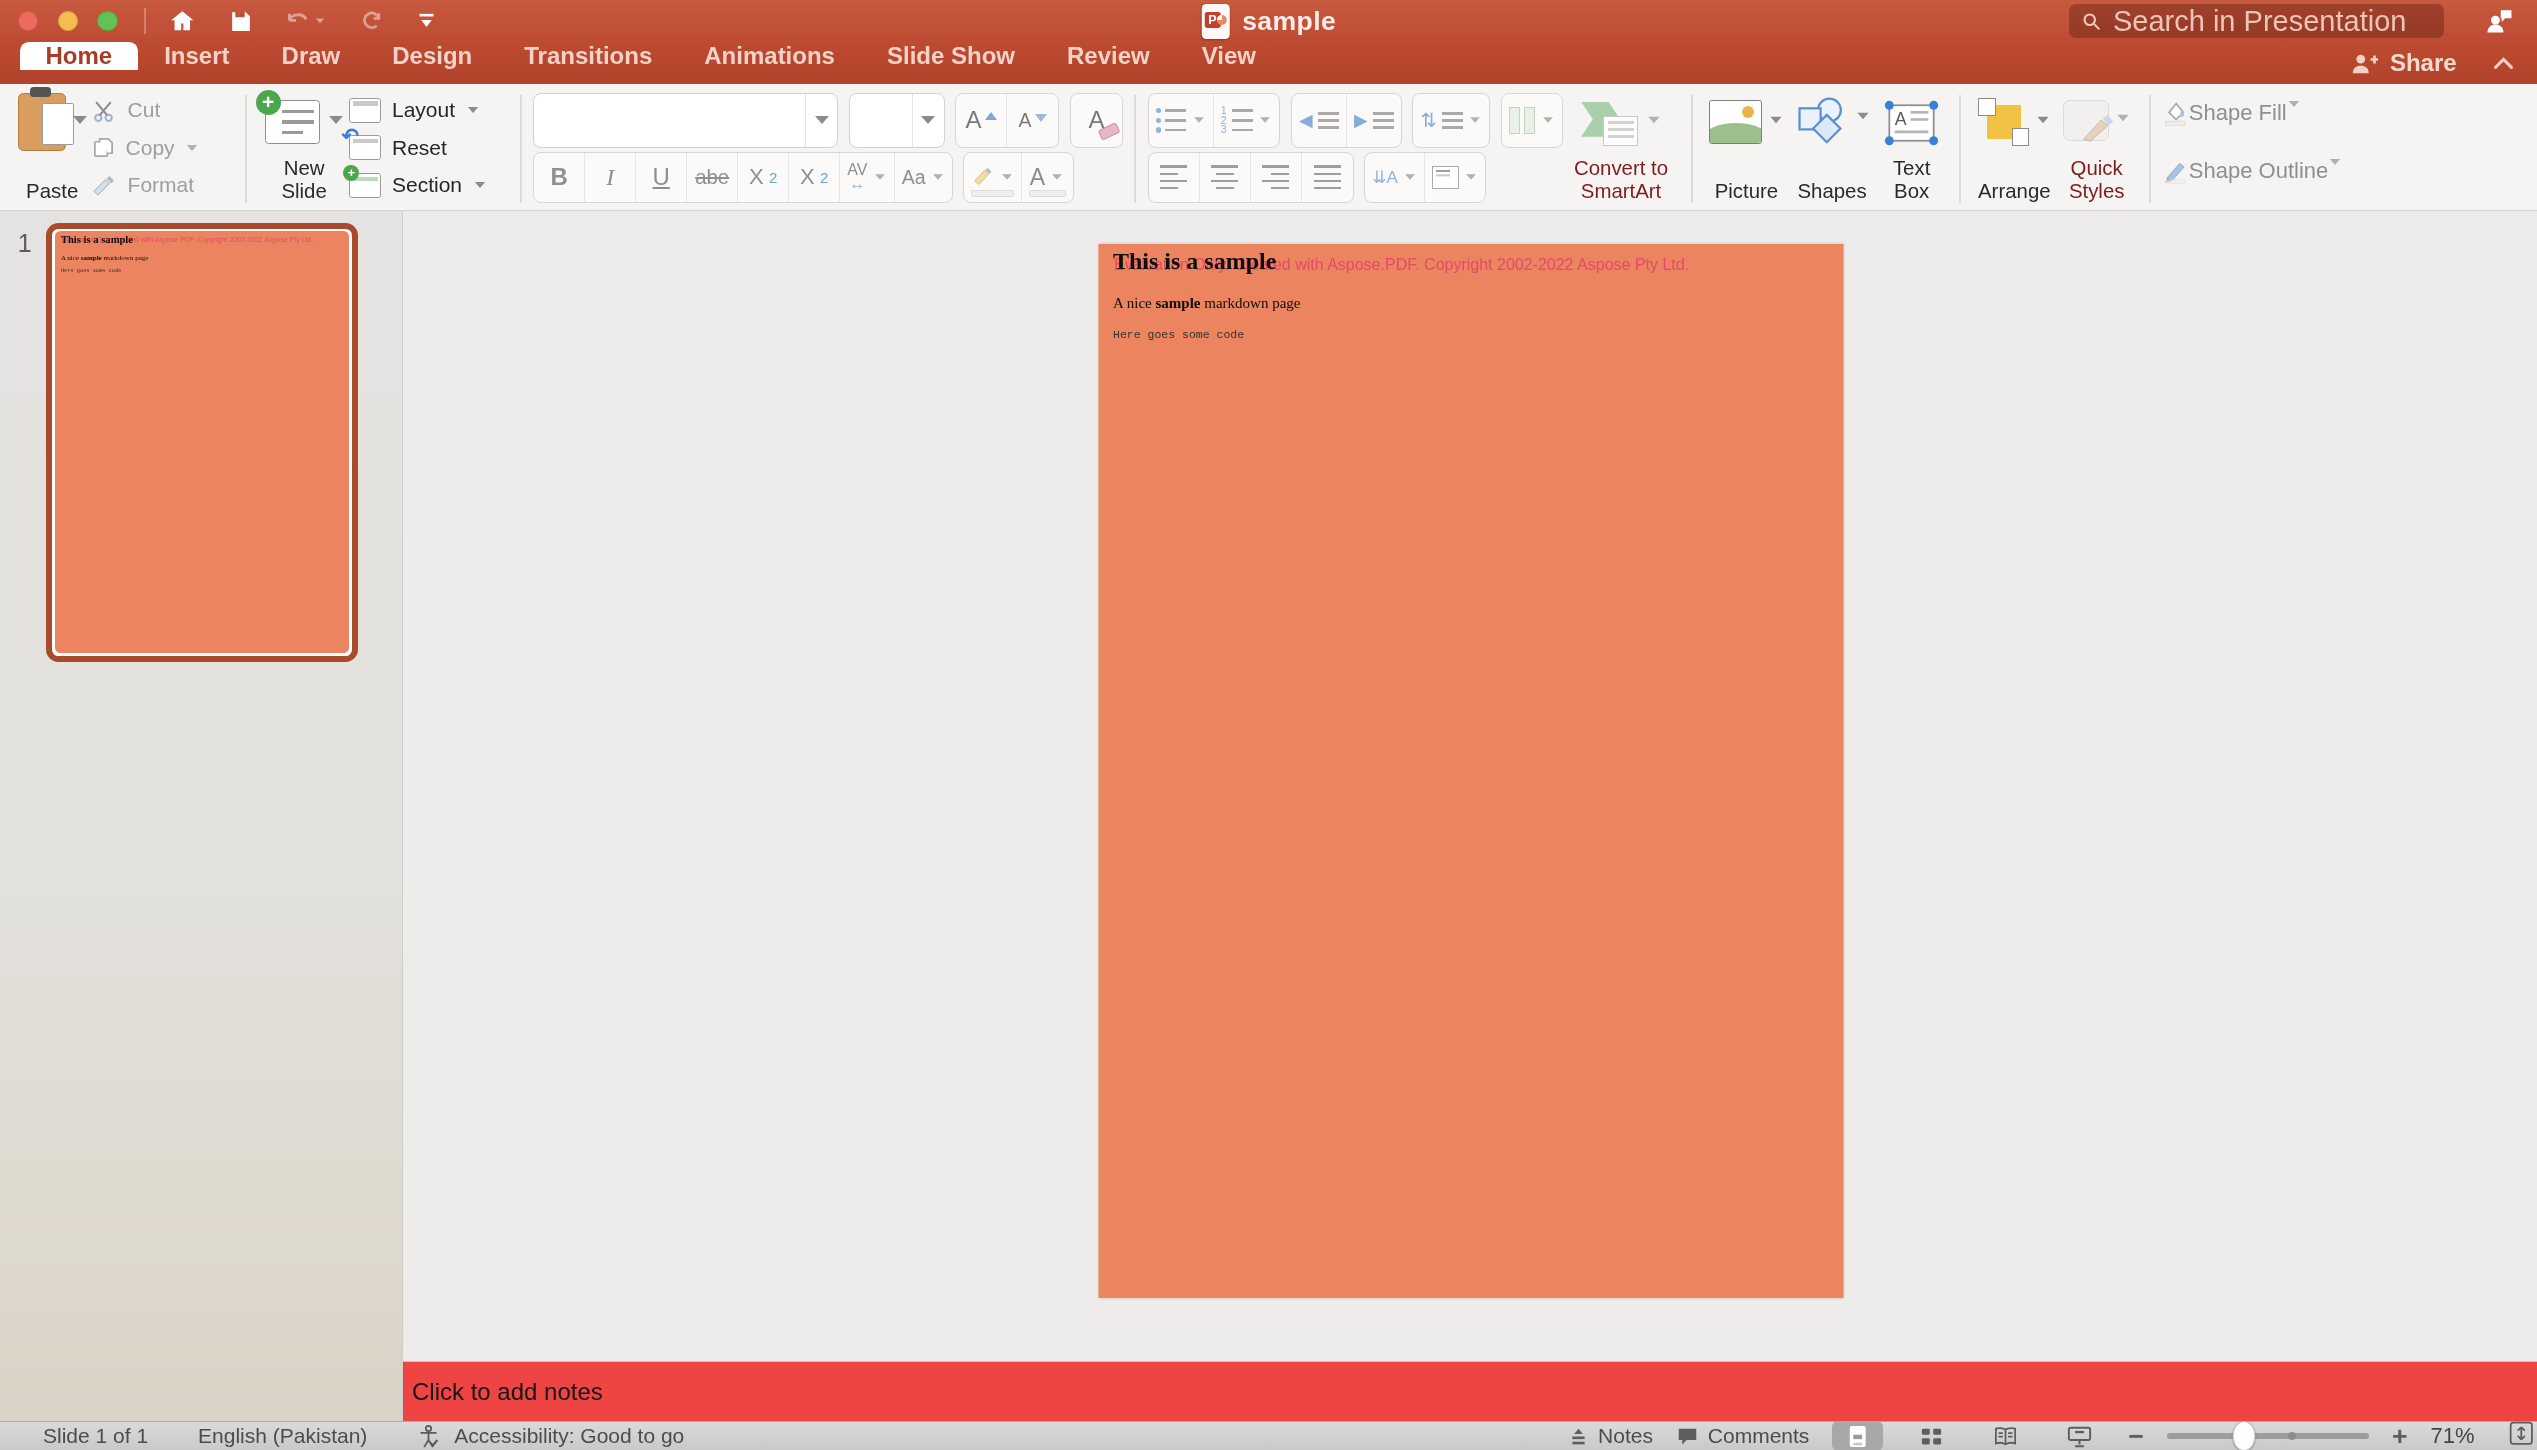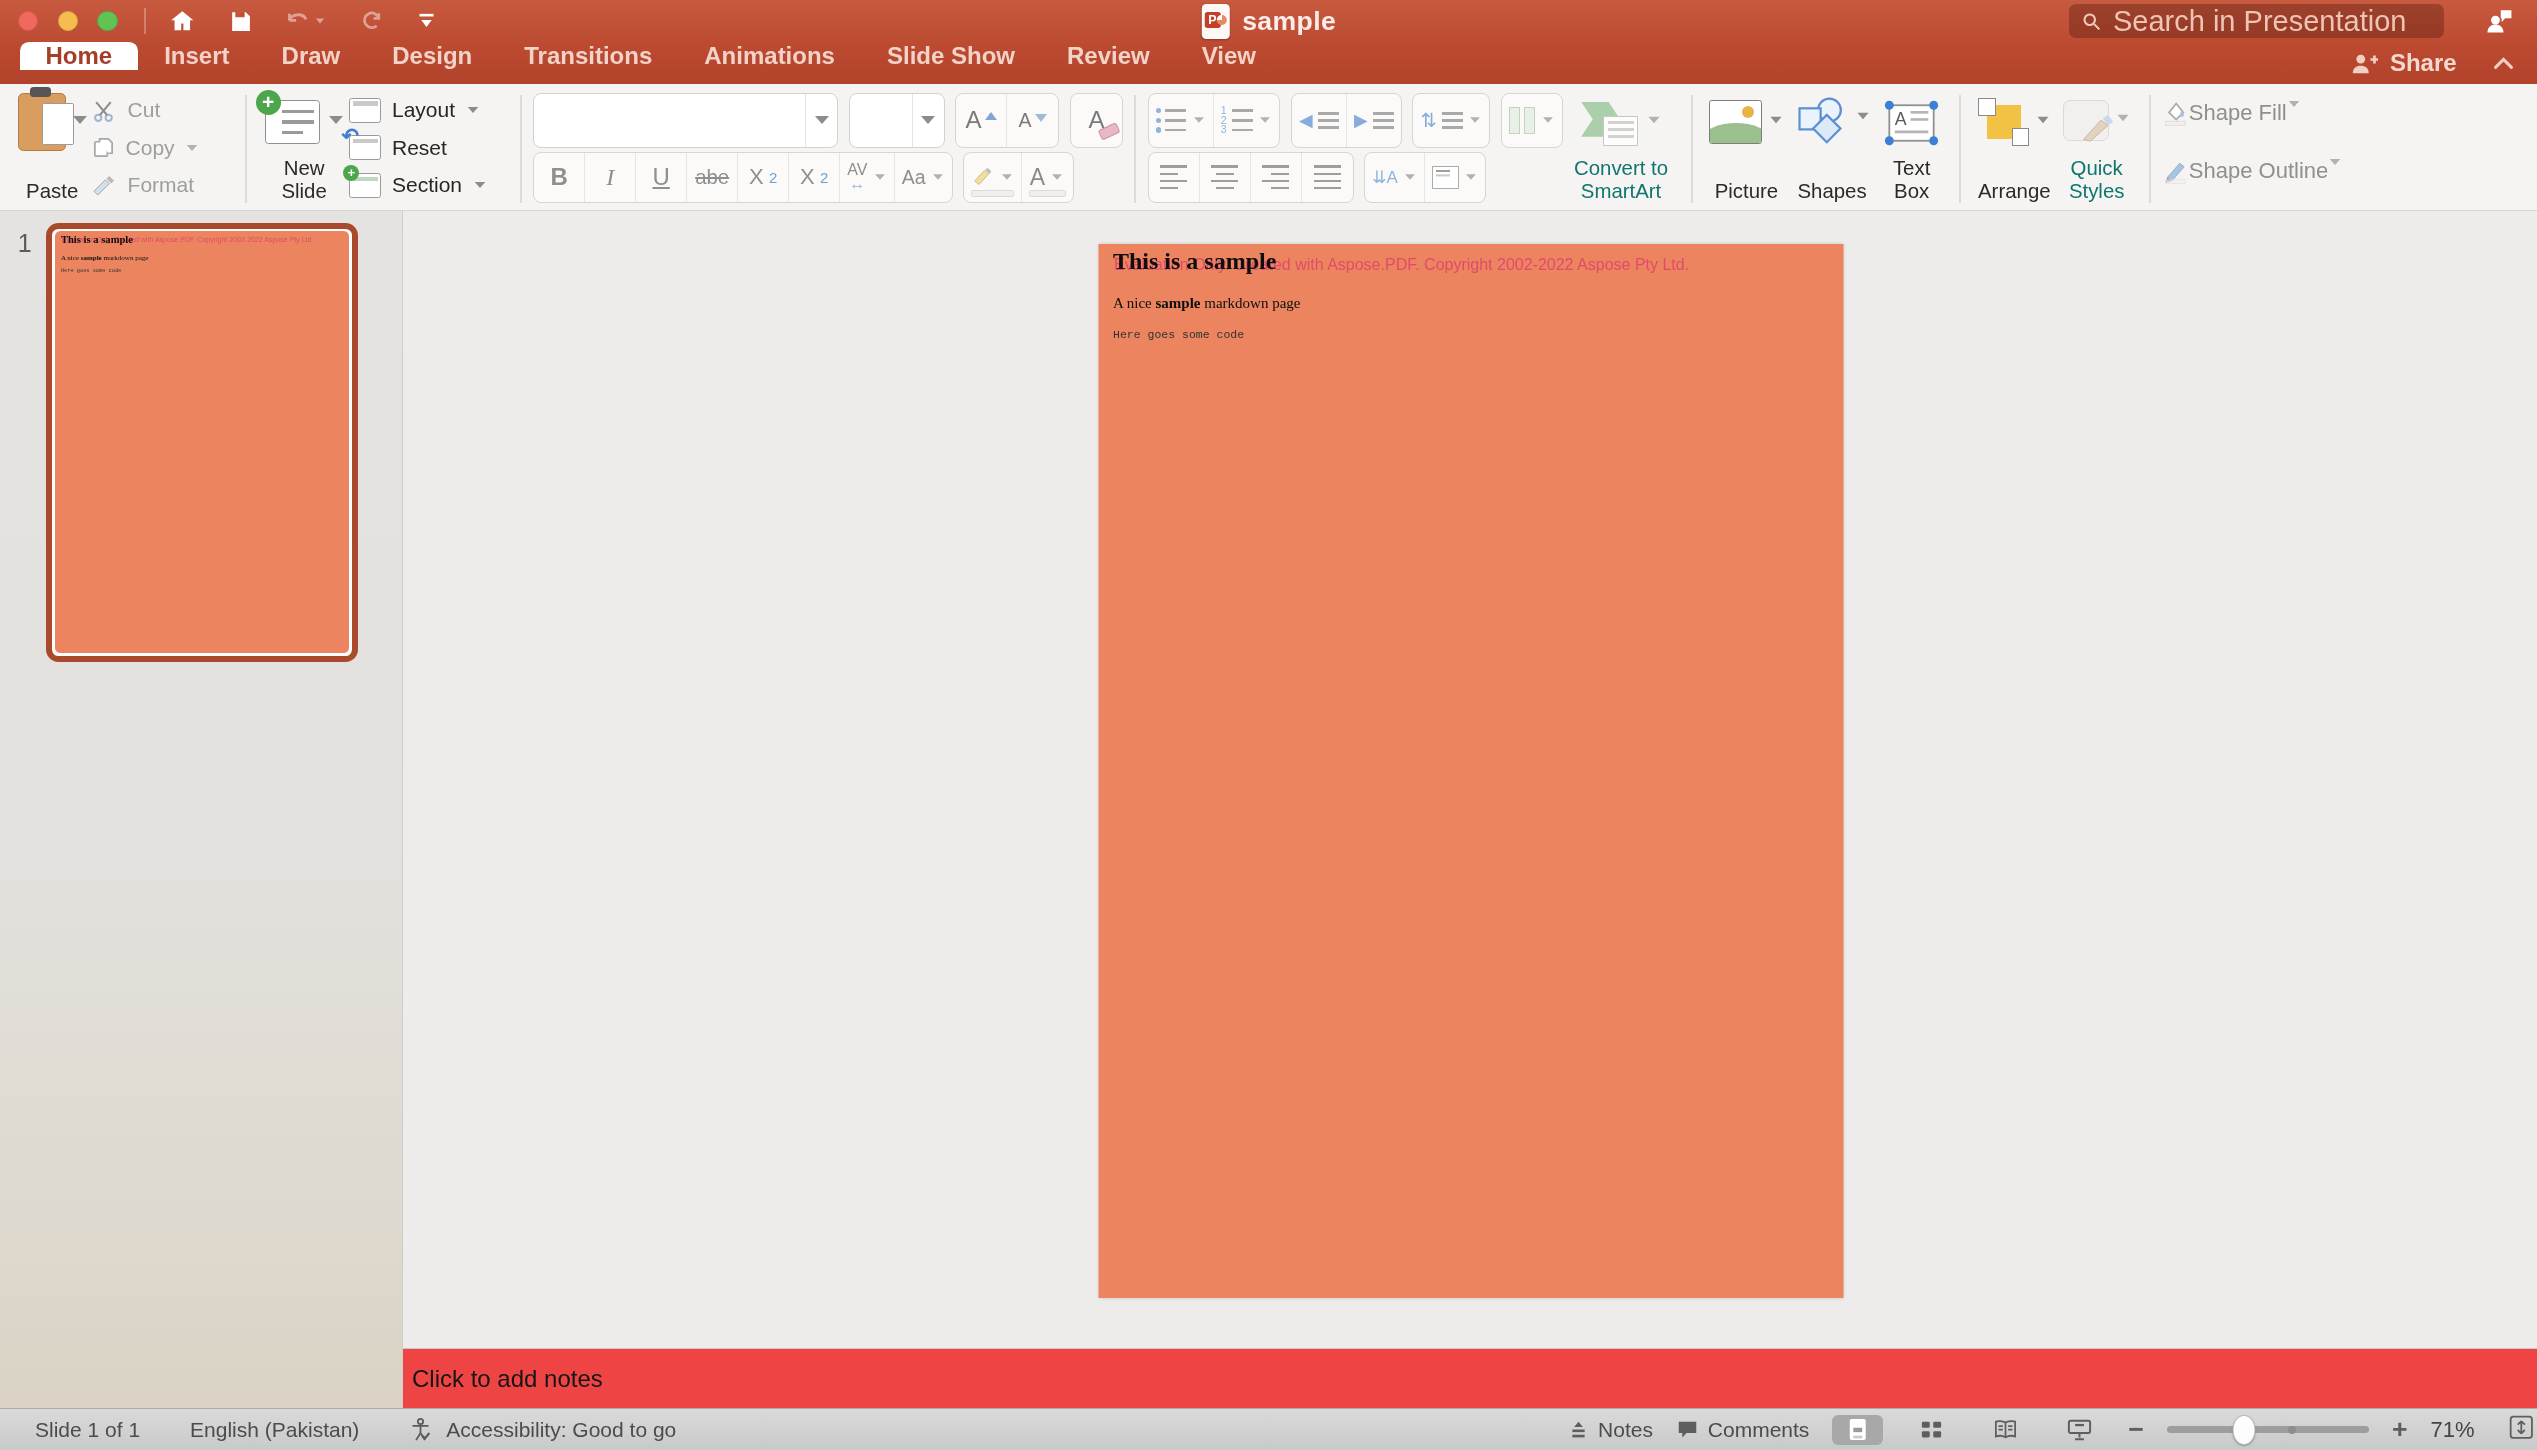--- a/index.html
+++ b/index.html
@@ -37,21 +37,21 @@
   .tab.active { background:#FFFFFF; color:#A63D26; border-radius:8.9px 8.9px 0 0; }
   .share-area { position:absolute; right:23px; top:0; height:42px; display:flex; align-items:center; gap:12.4px; color:#F6D9CE; font-size:24px; }
   .share-area .chev { margin-left:23px; }
 
   
   .ribbon { height:127px; background:#F5F4F2; border-bottom:1.8px solid #D7D5D2; display:flex; padding:5.3px 7px 1.8px 12.4px; }
   .vdiv { width:1.8px; background:#DDDBD8; margin:5.3px 11.5px; }
   .rcol { display:flex; flex-direction:column; justify-content:space-between; padding:3.5px 0 5.3px; }
   .bigbtn { display:flex; flex-direction:column; align-items:center; justify-content:space-between; padding:3.5px 5.3px 5.3px; }
   .biglabel { font-size:20.4px; color:#2A2A2A; text-align:center; line-height:23px; white-space:pre-line; }
-  .biglabel.dis { color:#0f766e; }
+  .biglabel.dis { color:#7f1d1d; }
   .dd { width:0; height:0; border-left:7px solid transparent; border-right:7px solid transparent; border-top:8.9px solid #8C8C8C; }
   .dd.dim { border-top-color:#B3B1AF; }
   .smallbtn { display:flex; align-items:center; gap:10.6px; height:35px; font-size:21px; color:#9E9E9E; }
   .smallbtn.dark { color:#262626; }
   .icon { display:inline-flex; align-items:center; justify-content:center; }
 
   
   .paste-wrap { display:flex; align-items:flex-start; gap:7px; }
   .clipboard { width:48px; height:58px; background:#D99E5F; border:1.8px solid #B27C42; border-radius:5.3px; position:relative; }
   .clipboard .clip { position:absolute; left:11.5px; top:-7px; width:21px; height:10.6px; background:#555; border-radius:3.5px; }
@@ -149,22 +149,22 @@
     background:#EC855F; box-shadow:0 0 3.5px rgba(0,0,0,.18); overflow:hidden; }
   .wm { position:absolute; left:16px; top:11.5px; font-size:16px; color:#E14A6B; white-space:nowrap; z-index:1; }
   .h1 { position:absolute; left:15px; top:3.5px; font-family:"Liberation Serif",serif; font-weight:bold; font-size:24px; color:#0E0E0E; z-index:2; }
   .bodyline { position:absolute; left:15px; top:51px; font-family:"Liberation Serif",serif; font-size:15px; color:#0E0E0E; }
   .codeline { position:absolute; left:15px; top:84px; font-family:"Liberation Mono","DejaVu Sans Mono",monospace; font-size:11.5px; color:#333; }
 
   .notes { height:60px; border-top:1.8px solid #C7C7C7; background:#ef4444; display:flex; align-items:center; padding-left:9px; }
   .notes-text { font-size:24px; color:#161616; }
 
   
-  .statusbar { height:42px; flex:none; background:linear-gradient(180deg,#DADADA,#C9C9C9);
-    border-top:1.8px solid #ACACAC; display:flex; align-items:center; font-size:21px; color:#4C4C4C; position:relative; }
+  .statusbar { height:29px; flex:none; background:linear-gradient(180deg,#DADADA,#C9C9C9);
+    border-top:1.8px solid #ACACAC; display:flex; align-items:center; font-size:21px; color:#4C4C4C; position:relative;padding-left:8px; }
   .sb-left { display:flex; align-items:center; gap:50px; padding-left:35px; }
   .sb-acc { display:flex; align-items:center; gap:14px; }
   .sb-right { position:absolute; right:3px; display:flex; align-items:center; gap:23px; }
   .sb-item { display:flex; align-items:center; gap:8.9px; color:#4C4C4C; }
   .viewbtn { width:51px; height:30px; display:flex; align-items:center; justify-content:center; border-radius:6.2px; color:#5E5E5E; }
   .viewbtn.active { background:#A8A8A8; color:#FFFFFF; }
   .zoomtrack { width:202px; height:6.2px; background:#9D9D9D; border-radius:3.5px; position:relative; }
   .zoomtrack .thumbk { position:absolute; left:38%; top:50%; transform:translate(-50%,-50%); width:23px; height:30px; border-radius:50%;
     background:#FDFDFD; border:0.9px solid #B9B9B9; box-shadow:0 0.9px 1.8px rgba(0,0,0,.3); }
   .zoomtrack .dotk { position:absolute; left:62%; top:50%; transform:translate(-50%,-50%); width:8px; height:8px; border-radius:50%; background:#8D8D8D; }

